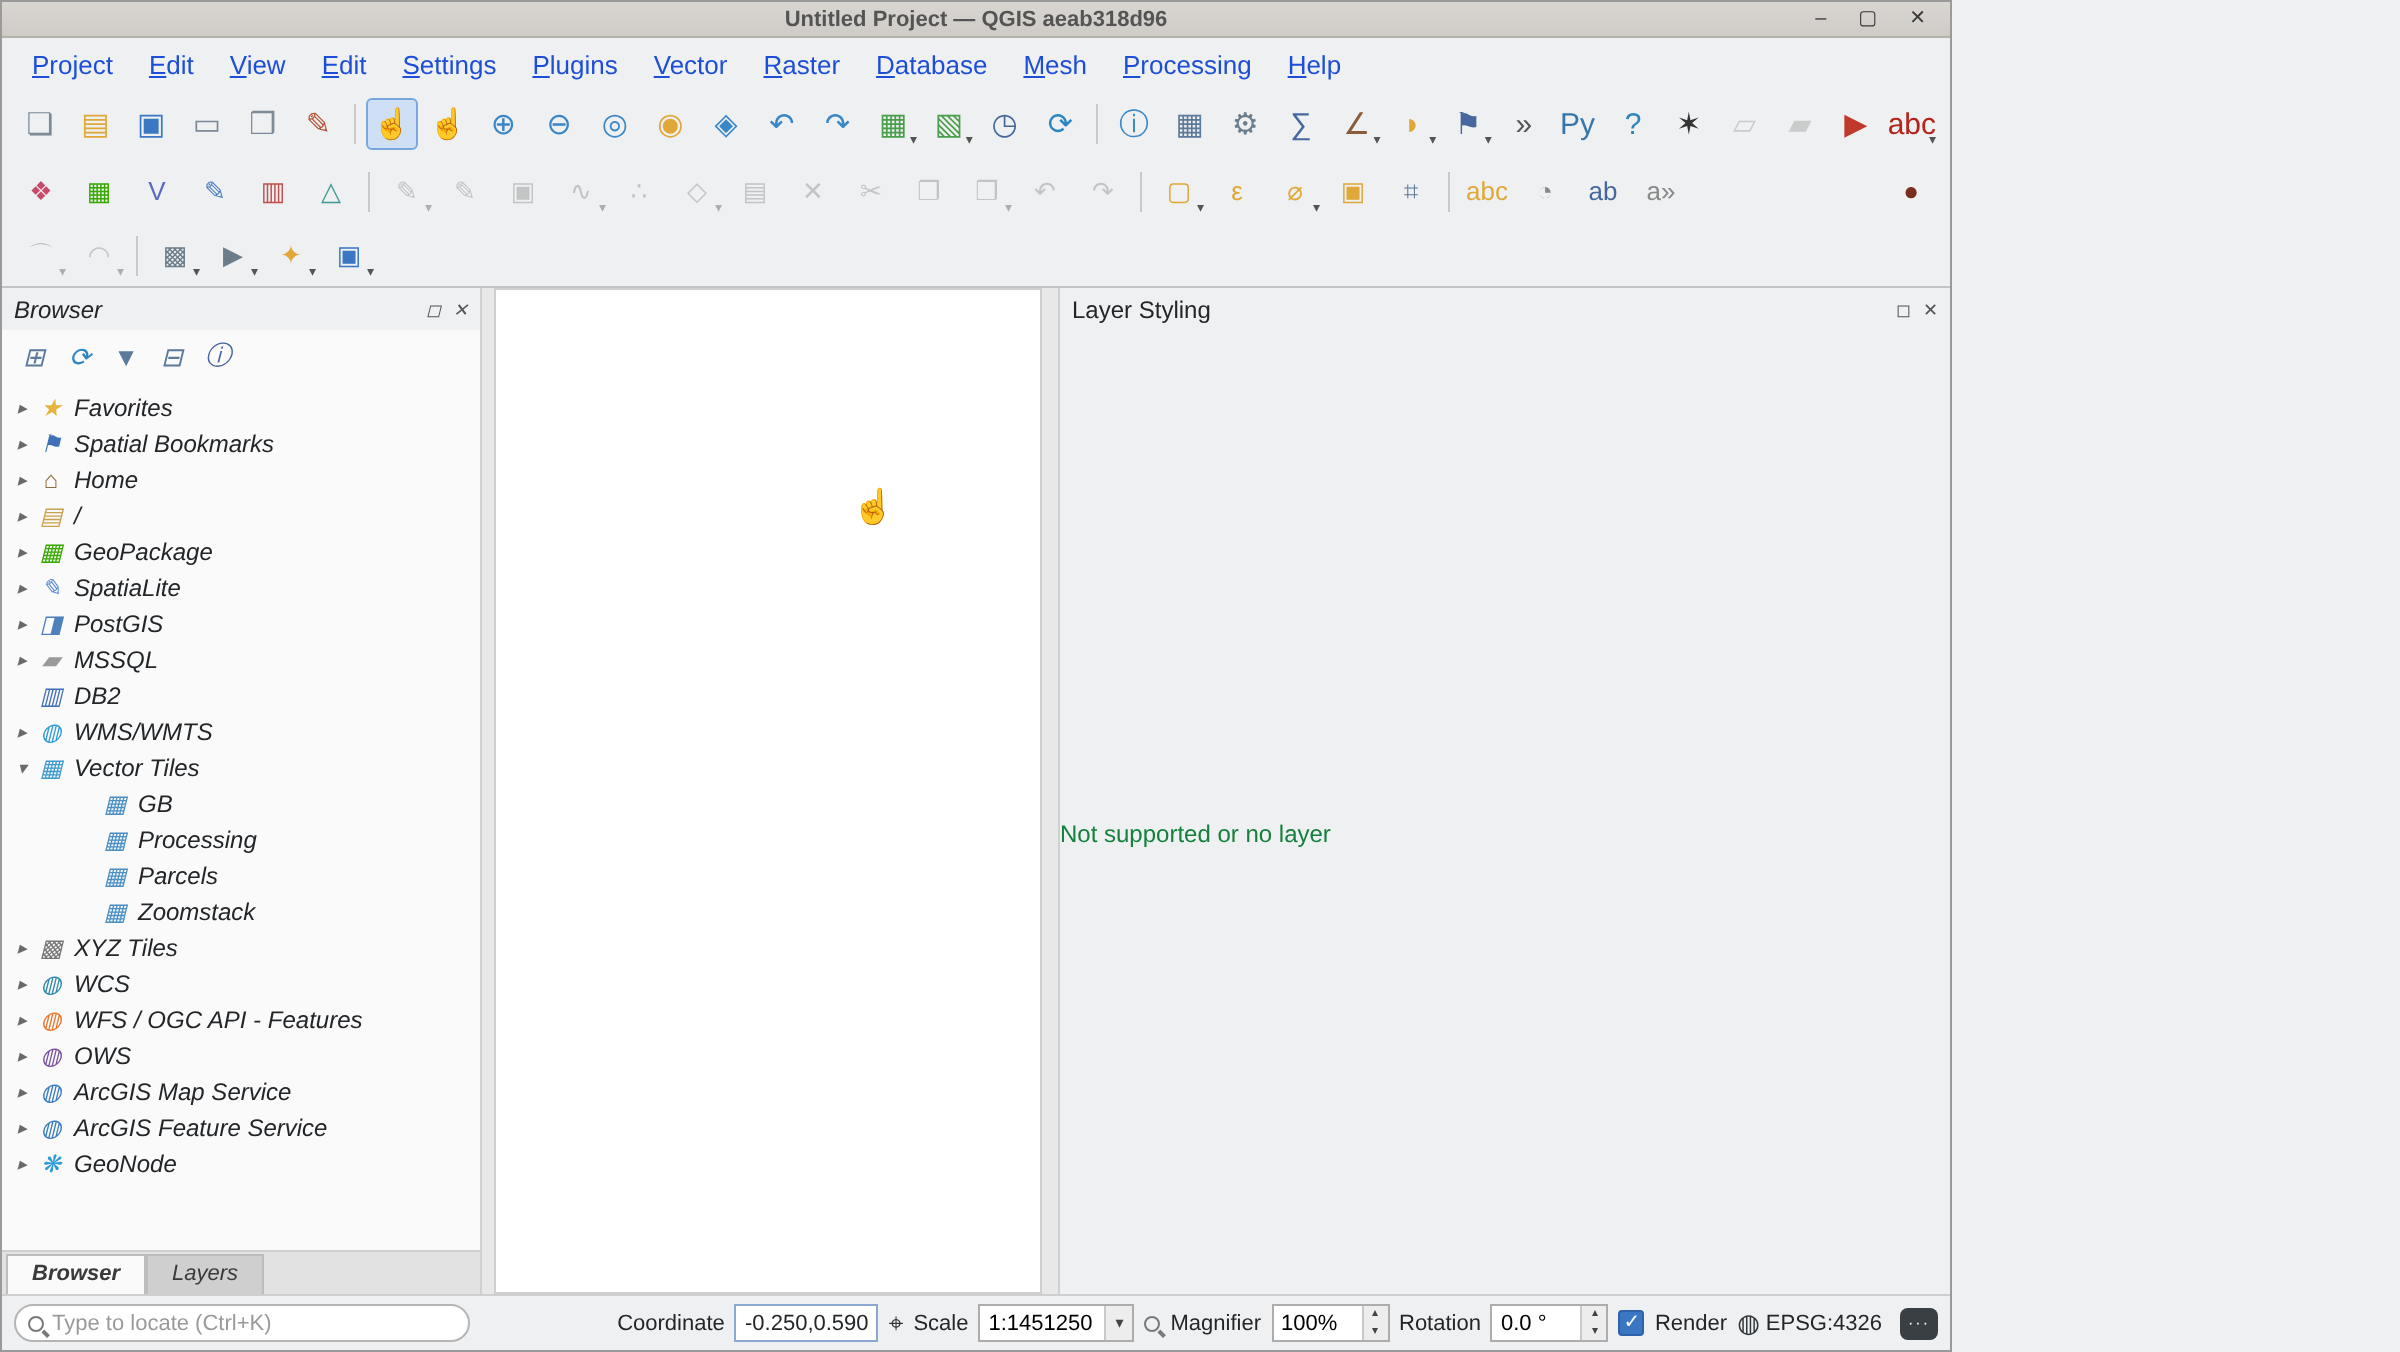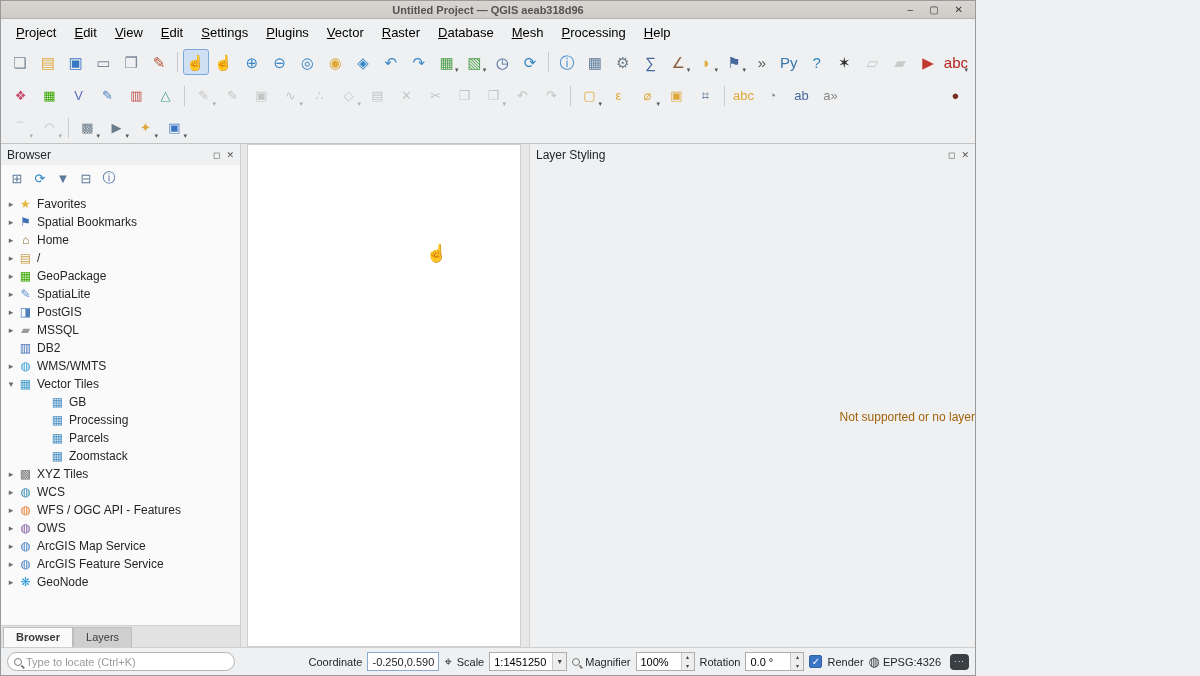--- a/index.html
+++ b/index.html
@@ -9,21 +9,21 @@
 
   
   .titlebar { height:18px; background:linear-gradient(#d9d6d2,#cfccc8); border-bottom:1px solid #b5b1ad;
               display:flex; align-items:center; position:relative; flex:0 0 auto; }
   .titlebar .title { position:absolute; left:0; right:0; text-align:center; font-size:11px; font-weight:bold; color:#545454; }
   .win-controls { margin-left:auto; display:flex; gap:16px; padding-right:12px; z-index:2; }
   .win-btn { font-size:10px; color:#3a3a3a; line-height:16px; cursor:default; }
 
   
   .menubar { height:26px; background:#eff0f1; display:flex; align-items:center; padding-left:6px; flex:0 0 auto; }
-  .menu-item { display:inline-block; padding:4px 9px; font-size:13px; color:#000000; }
+  .menu-item { display:inline-block; padding:4px 9px; font-size:13px; color:#1d4ed8; }
   .menu-item::first-letter { text-decoration:underline; }
 
   
   .toolbar { display:flex; align-items:center; background:#eff0f1; padding:0 5px; flex:0 0 auto; }
   .toolbar.r1 { height:34px; }
   .toolbar.r2 { height:33px; }
   .toolbar.r3 { height:32px; border-bottom:1px solid #c3c3c3; }
   .tb-btn { position:relative; width:27px; height:26px; margin:0 1px; border:1px solid transparent; border-radius:3px;
             background:transparent; display:flex; align-items:center; justify-content:center; cursor:default; }
   .tb-glyph { font-size:15px; line-height:1; }
@@ -32,21 +32,21 @@
   .tb-btn.disabled { opacity:.42; filter:grayscale(70%); }
   .tb-btn.dropdown::after { content:"▾"; position:absolute; right:0; bottom:0; font-size:7px; color:#555; }
   .tb-btn.right { margin-left:auto; }
   .tb-sep { width:0; height:20px; border-left:1px solid #cacaca; margin:0 4px; align-self:center; }
 
   
   .main { flex:1 1 auto; display:grid; grid-template-columns:240px 6px 1fr 8px 446px; min-height:0; }
   .splitter { background:#e8e8e8; cursor:col-resize; }
 
   
-  .browser-dock { background:#fafafa; border-right:1px solid #d0d0d0; display:flex; flex-direction:column; min-height:0; }
+  .browser-dock { background:#fafafa; border-right:1px solid #d0d0d0; display:flex; flex-direction:column; min-height:0;font-style:italic; }
   .dock-header { height:21px; display:flex; align-items:center; padding:0 6px; background:#eff0f1; flex:0 0 auto; }
   .dock-title { font-size:12px; color:#232629; }
   .dock-header-btns { margin-left:auto; display:flex; gap:6px; }
   .dock-header-btn { font-size:9px; color:#555; }
   .browser-toolbar { display:flex; gap:3px; padding:3px 6px; flex:0 0 auto; }
   .bt-btn { width:20px; height:20px; display:flex; align-items:center; justify-content:center; font-size:13px; border-radius:2px; }
   .browser-tree { flex:1 1 auto; overflow:hidden; padding-top:4px; }
   .tree-row { display:flex; align-items:center; height:18px; padding-left:4px; cursor:default; }
   .tree-row.indent { padding-left:36px; }
   .tree-row .arrow { width:12px; font-size:9px; color:#6a6a6a; text-align:center; }
@@ -55,21 +55,21 @@
   .dock-tabs { flex:0 0 auto; display:flex; align-items:flex-end; height:22px; background:#e2e2e2; padding-left:2px; border-top:1px solid #cfcfcf; }
   .dock-tab { padding:3px 12px 4px 12px; font-size:11px; background:#cfcfcf; border:1px solid #bdbdbd; border-bottom:none; color:#3a3a3a; }
   .dock-tab.active { background:#fafafa; font-weight:bold; }
 
   
   .map-canvas { background:#ffffff; border:1px solid #cfcfcf; position:relative; }
   .map-cursor { position:absolute; left:178px; top:98px; font-size:17px; color:#2f3439; }
 
   
   .styling-dock { background:#eff0f1; display:flex; flex-direction:column; border-left:1px solid #d0d0d0; }
-  .styling-body { flex:1; text-align:right; padding-top:245px; font-size:12px; color:#a16207; }
+  .styling-body { flex:1; text-align:left; padding-top:245px; font-size:12px; color:#15803d; }
 
   
   .statusbar { flex:0 0 auto; height:28px; background:#eff0f1; border-top:1px solid #cfcfcf;
                display:flex; align-items:center; gap:5px; padding:0 6px; font-size:11px; }
   .locate-box { width:228px; height:19px; background:#fff; border:1px solid #b5b5b5; border-radius:10px;
                 display:flex; align-items:center; padding:0 6px; gap:4px; }
   .mag-icon { width:8px; height:8px; border:1.5px solid #7a7a7a; border-radius:50%; position:relative; flex:0 0 auto; }
   .mag-icon::after { content:""; position:absolute; width:4px; height:1.5px; background:#7a7a7a; transform:rotate(45deg); left:6px; top:7px; }
   .locate-input { border:none; outline:none; flex:1; font-size:11px; font-family:"Liberation Sans",sans-serif; background:transparent; color:#333; }
   .locate-input::placeholder { color:#9a9a9a; }

